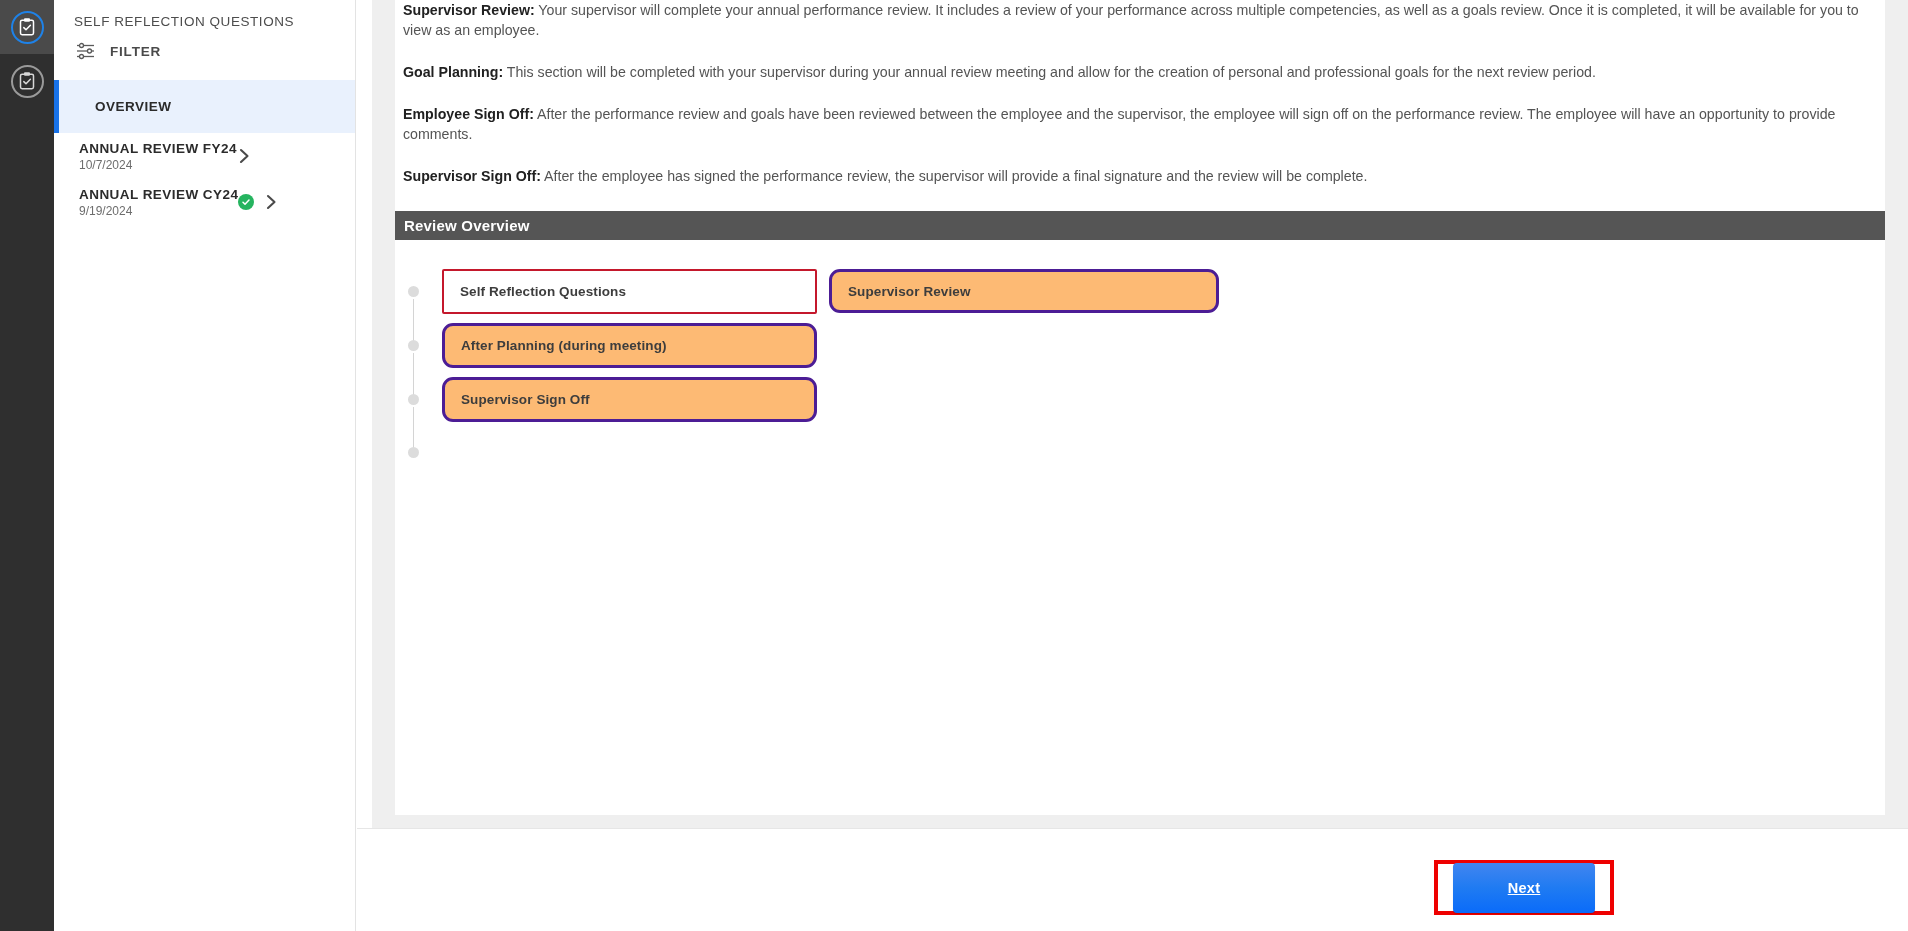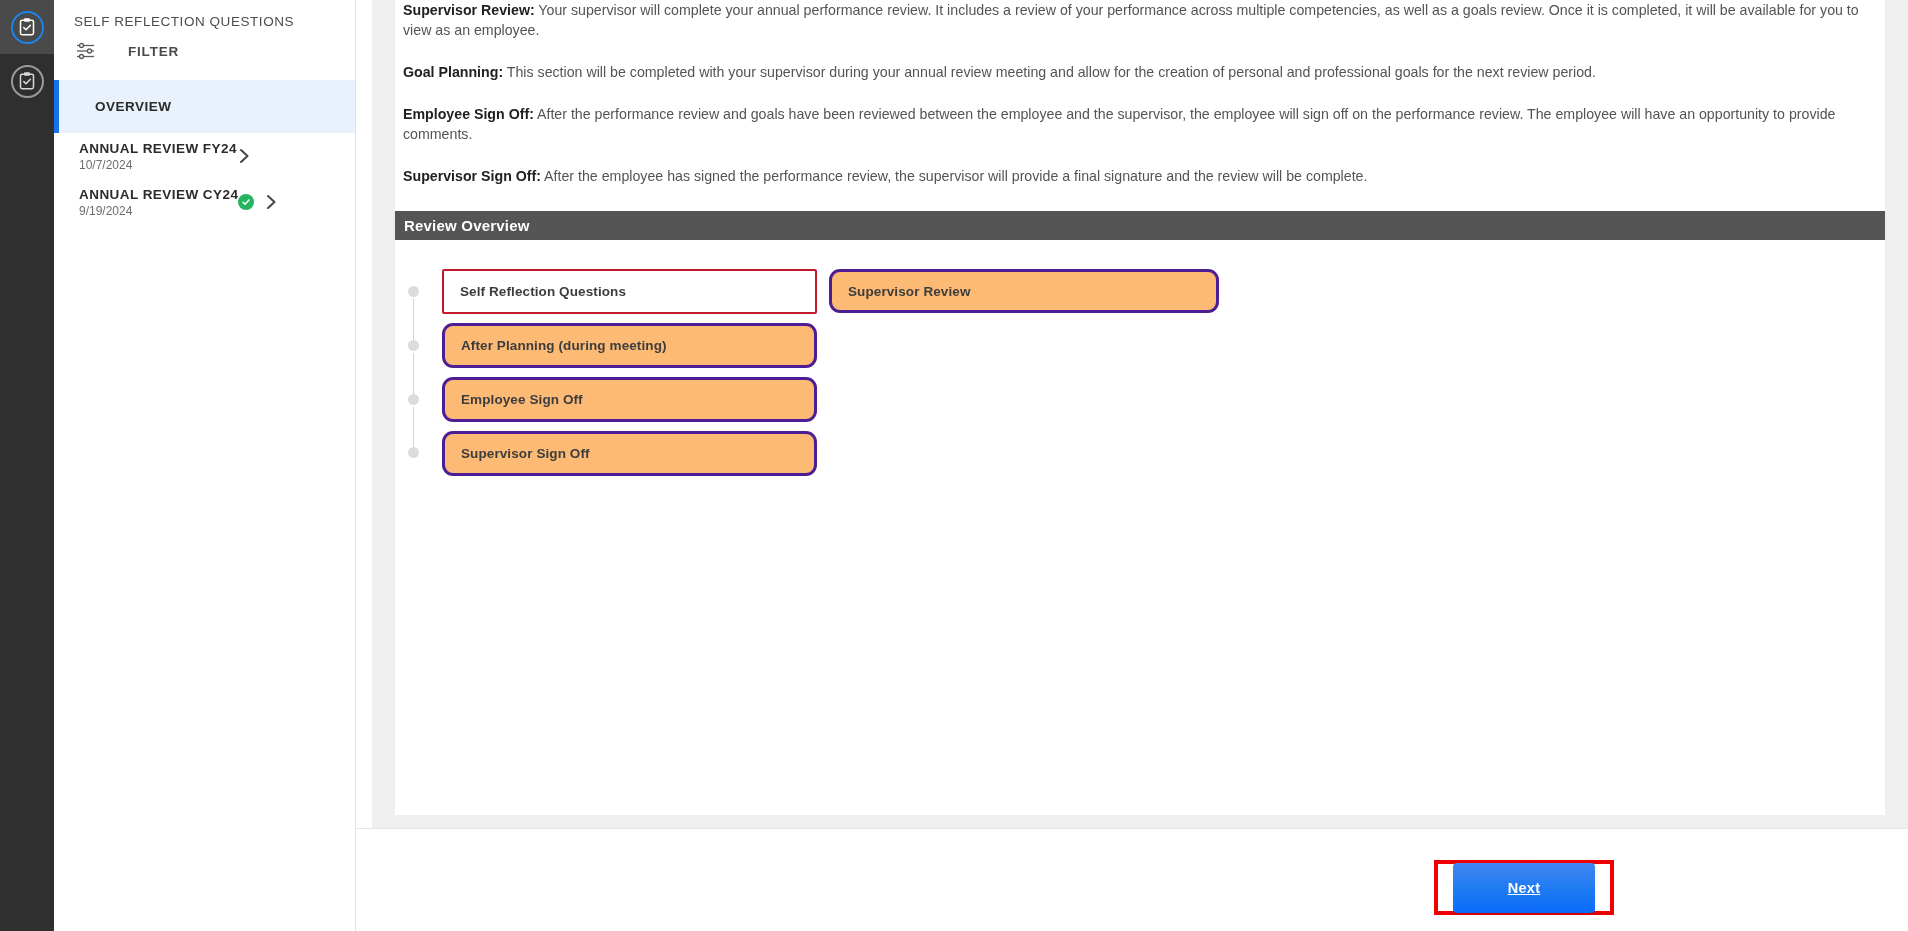--- a/index.html
+++ b/index.html
@@ -56,21 +56,21 @@
     letter-spacing: 0.55px;
     color: #4d4d4d;
     font-weight: 400;
     text-transform: uppercase;
     height: 30px;
     line-height: 20px;
   }
   .filter-row {
     display: flex;
     align-items: center;
-    gap: 32px;
+    gap: 14px;
     padding: 12px 0 14px 22px;
     cursor: pointer;
   }
   .filter-icon { width: 20px; height: 18px; display: block; }
   .filter-label {
     font-size: 13.5px;
     letter-spacing: 0.8px;
     font-weight: 700;
     color: #4a4a4a;
     text-transform: uppercase;
@@ -402,23 +402,20 @@
           </div>
 
           <div class="step-col">
             <div class="step-card current">
               <span class="step-label">Self Reflection Questions</span>
             </div>
             <div class="step-card">
               <span class="step-label">After Planning (during meeting)</span>
             </div>
             <div class="step-card">
-              <span class="step-label">Employee Sign Off</span>
-            </div>
-            <div class="step-card">
               <span class="step-label">Supervisor Sign Off</span>
             </div>
           </div>
 
           <div class="second-col">
             <div class="step-card">
               <span class="step-label">Supervisor Review</span>
             </div>
           </div>
 

